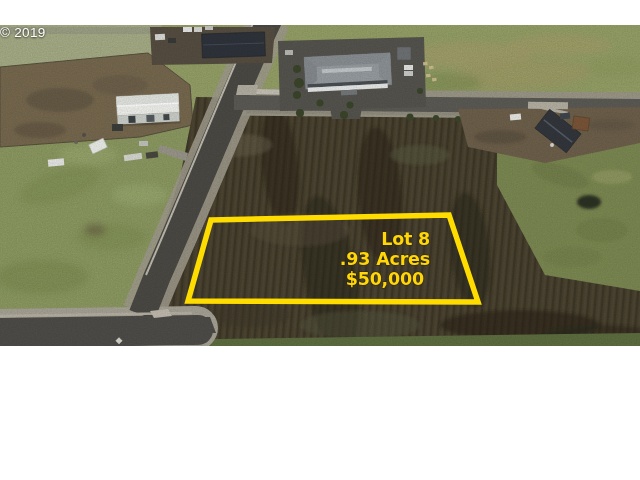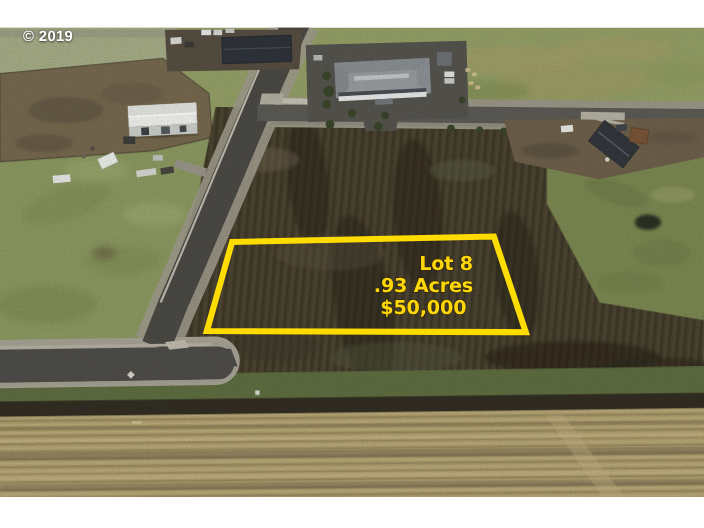--- a/index.html
+++ b/index.html
@@ -1,26 +1,26 @@
 <!DOCTYPE html>
 <html><head>
 <meta charset="utf-8">
 <style>
   html,body{margin:0;padding:0;background:#ffffff;}
   #stage{position:relative;width:640px;height:480px;background:#ffffff;overflow:hidden;
          font-family:"DejaVu Sans","Liberation Sans",sans-serif;}
   .white-bar{position:absolute;left:0;width:640px;background:#ffffff;}
   #bar-top{top:0;height:25px;}
   #bar-bottom{top:452px;height:28px;}
-  #photo{position:absolute;left:0;top:25px;width:640px;height:427px;overflow:hidden;}
+  #photo{position:absolute;left:0;top:25px;width:640px;height:321px;overflow:hidden;}
   #photo svg{display:block;}
   #watermark{
-    position:absolute;left:21px;top:26px;
+    position:absolute;left:0;top:26px;
     font-family:"Liberation Sans","DejaVu Sans",sans-serif;
-    font-weight:bold;font-size:13.5px;line-height:14px;color:#ffffff;
+    font-weight:normal;font-size:13.5px;line-height:14px;color:#ffffff;
     text-shadow:0 1px 2px rgba(0,0,0,.55), 0 0 3px rgba(0,0,0,.35);
     letter-spacing:.3px;z-index:5;
   }
   .lot-text{
     font-family:"DejaVu Sans","Liberation Sans",sans-serif;
     font-weight:bold;font-size:17.5px;
     paint-order:stroke fill;
     stroke:rgba(43,36,5,.85);stroke-width:1.2px;
     letter-spacing:-0.2px;
   }

